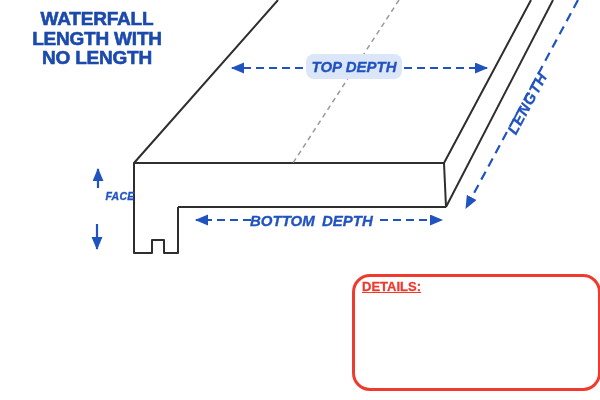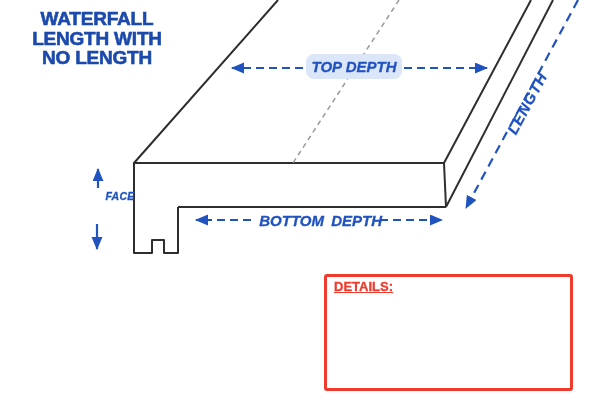--- a/index.html
+++ b/index.html
@@ -28,36 +28,36 @@
     -webkit-text-stroke:0.3px var(--dimension_blue);
   }
   .top-depth{
     left:306px;top:54px;width:96px;height:25px;
     background:var(--label_pill_bg);
     border-radius:8px;
     font-size:15px;line-height:25px;text-align:center;
   }
   .bottom-depth{
     left:250px;top:212px;width:132px;
-    font-size:15px;text-align:right;word-spacing:3px;
+    font-size:15px;text-align:left;word-spacing:3px;
   }
   .length{
     left:527px;top:103px;
     font-size:15px;letter-spacing:1px;
     transform:translate(-50%,-50%) rotate(-62deg);
   }
   .face{
     left:82px;top:190px;width:32px;
     font-size:10.5px;text-align:center;letter-spacing:0.3px;margin-left:22px;
   }
   .details-box{
-    position:absolute;left:324px;top:274px;
+    position:absolute;left:352px;top:274px;
     width:243px;height:111px;
     border:3px solid var(--details_red);
-    border-radius:3px;
+    border-radius:18px;
     background:#ffffff;
   }
   .details-heading{
     display:inline-block;
     margin:2px 0 0 7px;
     color:var(--details_red);
     font-size:13px;font-weight:bold;
     text-decoration:underline;
     -webkit-text-stroke:0.3px var(--details_red);
   }

